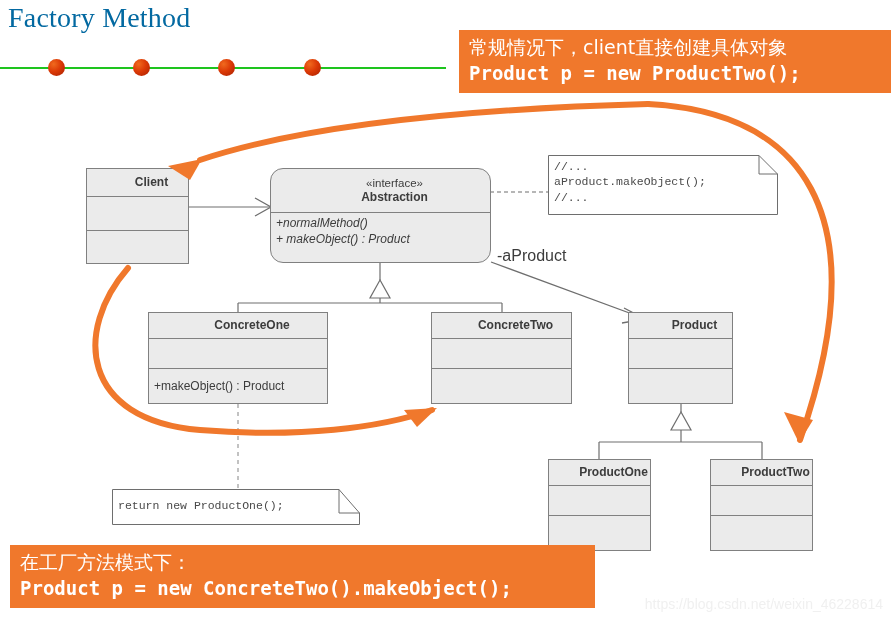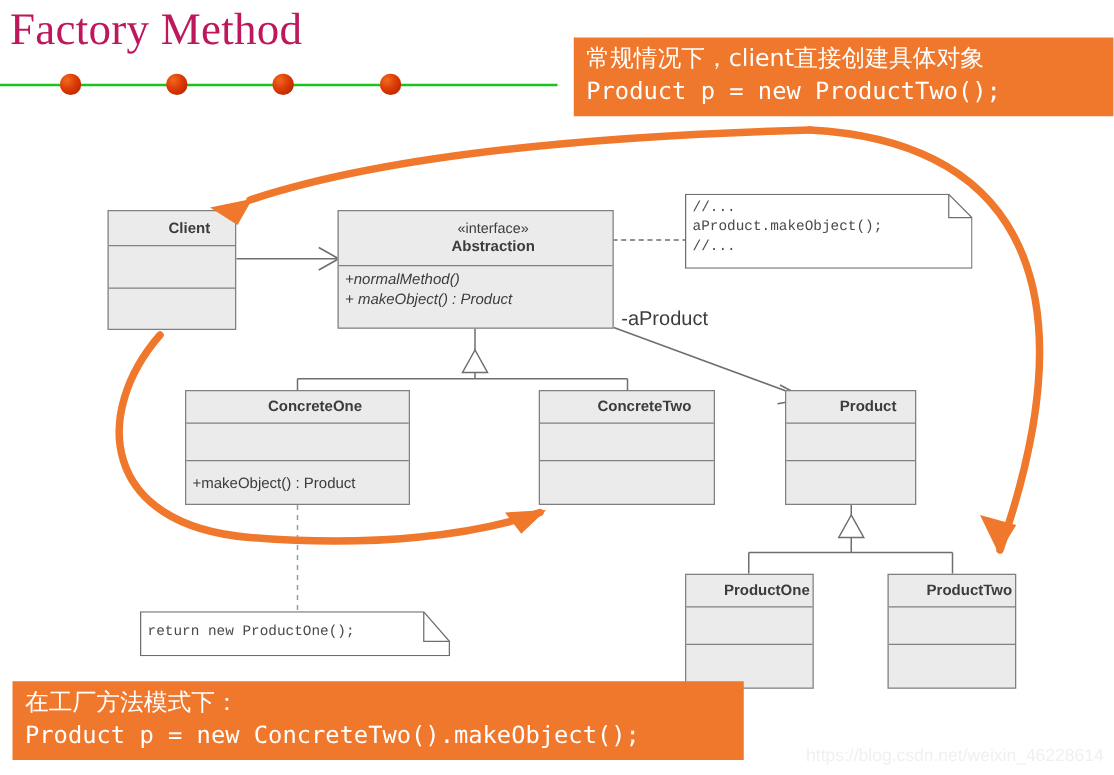--- a/index.html
+++ b/index.html
@@ -17,22 +17,22 @@
     background: #ffffff;
     overflow: hidden;
   }
 
   
   #title {
     position: absolute;
     left: 8px;
     top: 2px;
     font-family: "Liberation Serif", serif;
-    font-size: 36px;
-    color: #be185d;
+    font-size: 28px;
+    color: #0369a1;
     letter-spacing: 0.2px;
     white-space: nowrap;
   }
   #title-rule {
     position: absolute;
     left: 0px;
     top: 67px;
     width: 446px;
     height: 2px;
     background: #1ec41e;
@@ -126,20 +126,21 @@
     font-family: "DejaVu Sans", sans-serif;
     font-size: 19px;
     line-height: 1.4;
     white-space: nowrap;
   }
   .callout .code {
     font-family: "DejaVu Sans Mono", monospace;
     font-size: 19px;
     line-height: 1.35;
     white-space: nowrap;
+    font-weight: bold;
   }
 
   
   .edge-label {
     position: absolute;
     font-size: 16px;
     color: #3c3c3c;
     white-space: nowrap;
   }
   #watermark {
@@ -193,21 +194,21 @@
   </svg>
 
   <div class="uml-box" style="left:86px; top:168px; width:103px; height:96px;">
     <div class="uml-compartment uml-name" style="height:28px;">
       <span>Client</span>
     </div>
     <div class="uml-compartment" style="height:34px;"></div>
     <div class="uml-compartment" style="flex:1;"></div>
   </div>
 
-  <div class="uml-box" style="left:270px; top:168px; width:221px; height:95px;">
+  <div class="uml-box" style="left:270px; top:168px; width:221px; height:95px;border-radius:13px;">
     <div class="uml-compartment uml-name" style="height:44px;">
       <span class="uml-stereotype">«interface»</span>
       <span>Abstraction</span>
     </div>
     <div class="uml-compartment uml-ops" style="flex:1;">
       <div class="italic">+normalMethod()</div>
       <div class="italic">+ makeObject() : Product</div>
     </div>
   </div>
 

